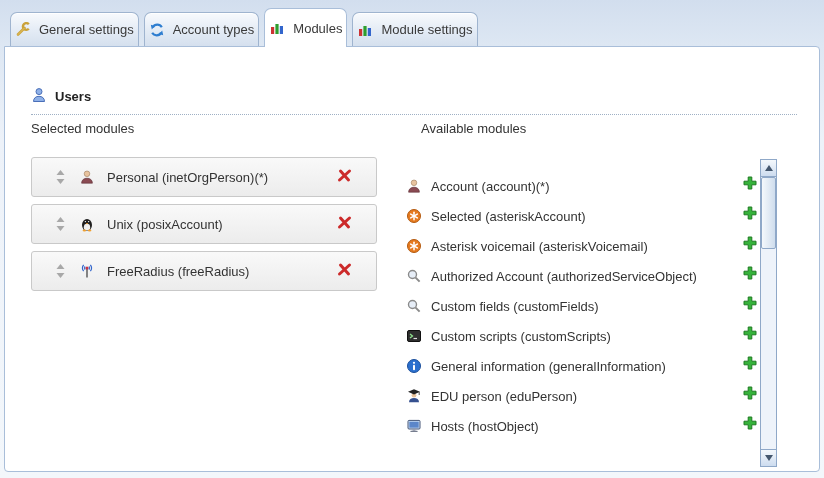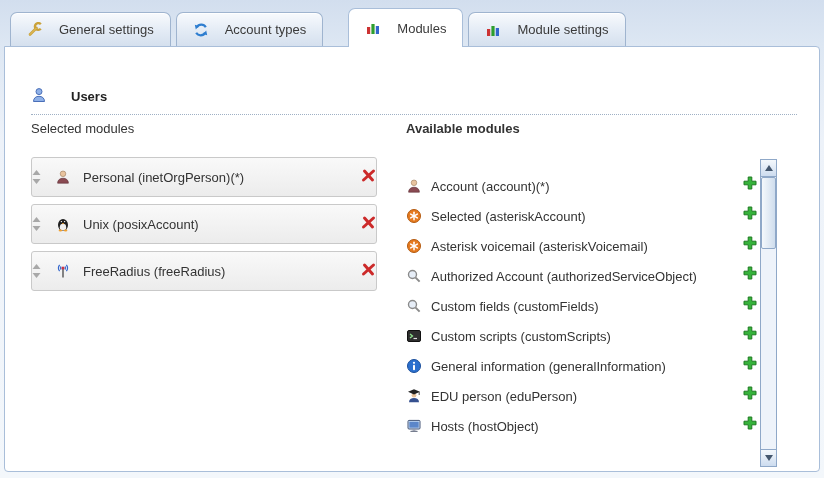--- a/index.html
+++ b/index.html
@@ -4,48 +4,48 @@
 <style>
   html,body{margin:0;padding:0;}
   body{
     width:824px;height:478px;position:relative;overflow:hidden;
     font-family:"Liberation Sans","DejaVu Sans",sans-serif;font-size:13px;color:#333;
     background:linear-gradient(180deg,#d2deee 0px,#dde7f3 45px,#edf2f9 140px,#f3f7fb 100%);
   }
   
   .tabs{position:absolute;left:10px;top:11px;height:36px;display:flex;align-items:flex-end;gap:5px;z-index:3;}
   .tab{
-    display:flex;align-items:center;gap:16px;padding:0 16px;height:33px;margin-bottom:1px;
+    display:flex;align-items:center;gap:8px;padding:0 4px;height:33px;margin-bottom:1px;
     background:linear-gradient(#f8fafd,#e3ebf5 55%,#d5e0ee);
     border:1px solid #9fb4cf;border-bottom:none;border-radius:7px 7px 0 0;
     box-shadow:inset 0 1px 0 #fff;cursor:pointer;white-space:nowrap;color:#3a3a3a;
   }
   .tab.active{
     background:#fff;height:38px;margin-bottom:0;border-color:#a9bed9;z-index:4;position:relative;
-    box-shadow:none;font-weight:normal;margin-left:20px;
+    box-shadow:none;font-weight:normal;
   }
   .tab .icon{display:inline-flex;width:16px;height:16px;}
   
   .panel{
     position:absolute;left:4px;right:4px;top:46px;bottom:6px;background:#fff;
     border:1px solid #a9bed9;border-radius:0 4px 4px 4px;z-index:1;
   }
   
   .section-head{
-    position:absolute;left:26px;top:40px;width:766px;display:flex;align-items:center;gap:24px;
+    position:absolute;left:26px;top:40px;width:766px;display:flex;align-items:center;gap:8px;
     font-weight:bold;color:#222;padding-bottom:8px;border-bottom:1px dotted #9fb0c4;
   }
   
   .col-title{position:absolute;color:#333;}
   .sel-title{left:26px;top:74px;}
-  .avail-title{left:401px;top:74px;font-weight:bold;}
+  .avail-title{left:416px;top:74px;}
   .sel-list{position:absolute;left:26px;top:110px;width:346px;}
   .sel-box{
     height:40px;display:flex;align-items:center;box-sizing:border-box;
-    border:1px solid #c9c9c9;border-radius:3px;margin-bottom:7px;padding:0 0;
+    border:1px solid #c9c9c9;border-radius:3px;margin-bottom:7px;padding:0 24px;
     background:linear-gradient(#f9f9f9,#ececec);
   }
   .drag{display:inline-flex;margin-right:14px;cursor:grab;}
   .mod-icon{display:inline-flex;width:16px;height:16px;margin-right:12px;}
   .del-btn,.add-btn{margin-left:auto;background:none;border:none;padding:0;cursor:pointer;display:inline-flex;}
   .avail-list{position:absolute;left:401px;top:117px;width:352px;}
   .avail-row{height:30px;display:flex;align-items:flex-end;}
   .avail-row .mod-icon{margin-right:9px;}
   
   .scrollbar{

